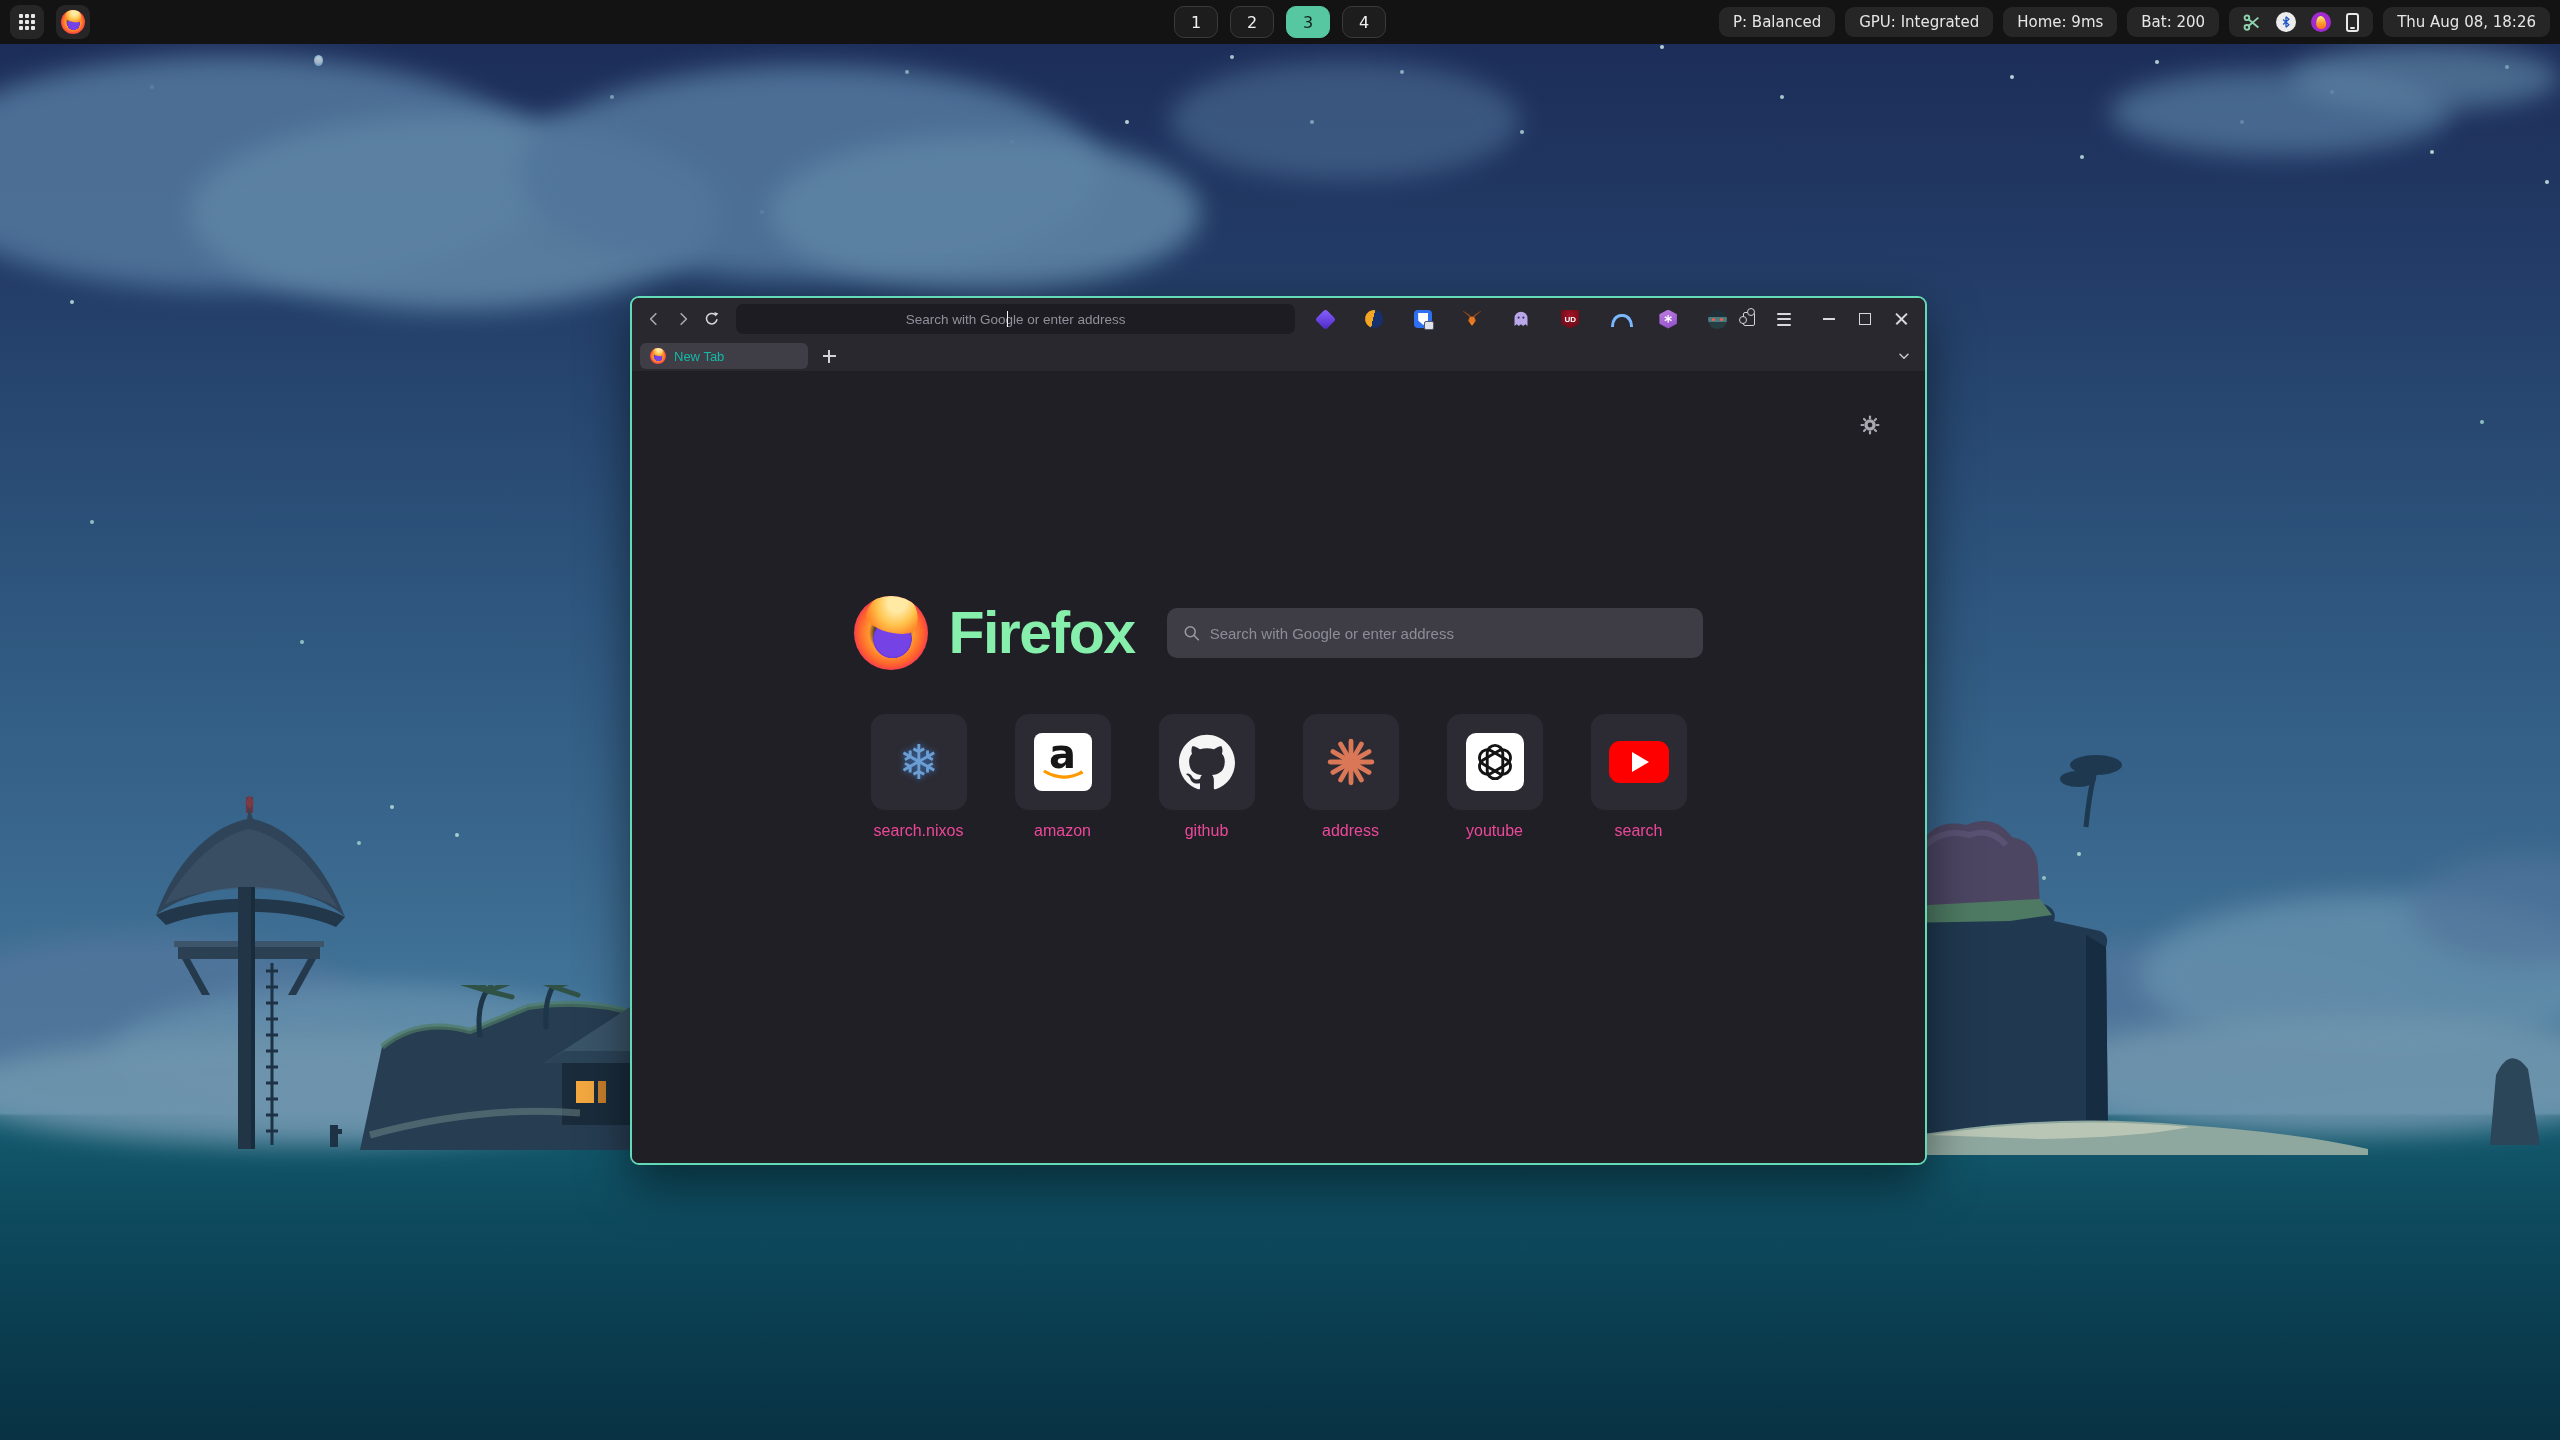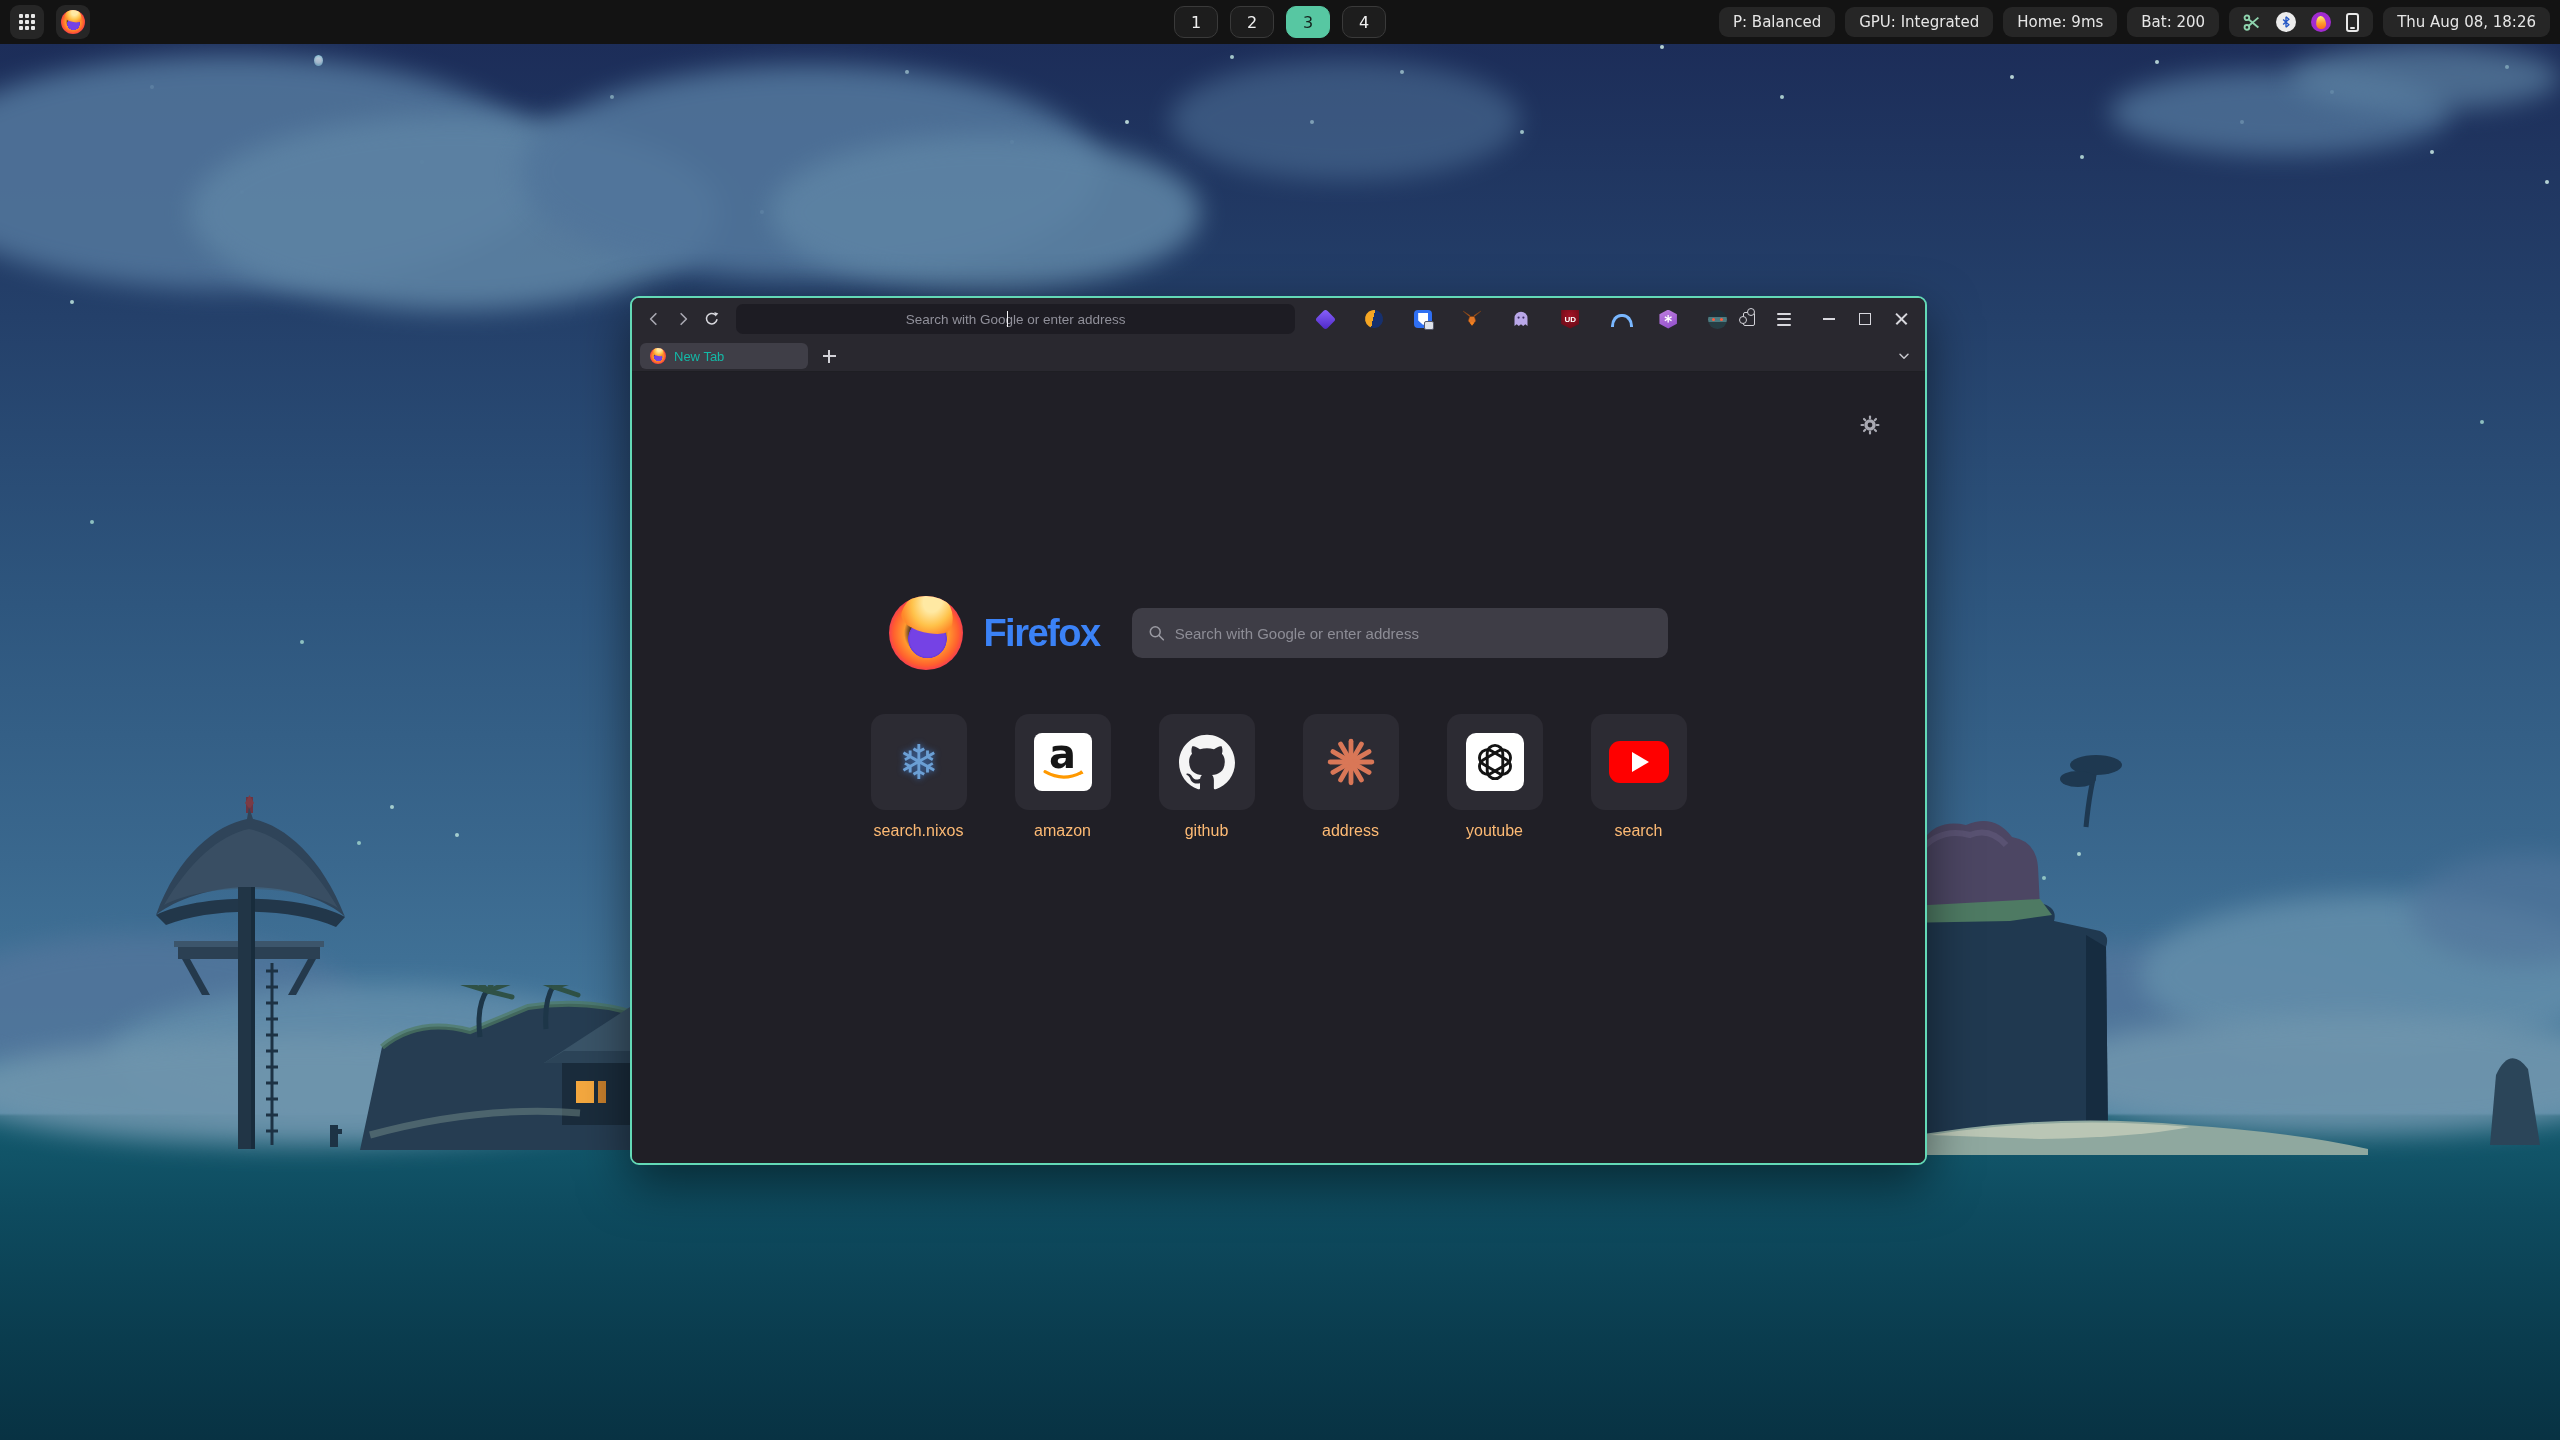--- a/index.html
+++ b/index.html
@@ -99,39 +99,39 @@
   .tab { width:168px; height:26px; background:#3f3e47; border-radius:6px; display:flex; align-items:center; gap:8px; padding:0 10px; }
   .tab span { font-family:"Liberation Sans",sans-serif; font-size:13px; color:#14b8a6; }
   .newtab-btn { width:26px; height:26px; margin-left:8px; display:flex; align-items:center; justify-content:center; border-radius:6px; position:relative; }
   .newtab-btn::before, .newtab-btn::after { content:""; position:absolute; background:#d2d2d8; }
   .newtab-btn::before { width:13px; height:1.6px; } .newtab-btn::after { width:1.6px; height:13px; }
   .tablist-btn { margin-left:auto; width:26px; height:26px; display:flex; align-items:center; justify-content:center; }
 
   .content { flex:1; background:#201f26; border-radius:0 0 7px 7px; position:relative; overflow:hidden; }
   .gear { position:absolute; top:42px; right:44px; width:22px; height:22px; }
   .hero { margin-top:224px; display:flex; align-items:center; justify-content:center; gap:20px; }
-  .wordmark { font-family:"Liberation Sans",sans-serif; font-size:38px; font-weight:bold; letter-spacing:-1.5px; color:#3b82f6; }
+  .wordmark { font-family:"Liberation Sans",sans-serif; font-size:59px; font-weight:bold; letter-spacing:-1.5px; color:#86efac; }
   .searchbar { width:536px; height:50px; margin-left:12px; background:#3e3d46; border-radius:10px; display:flex; align-items:center; padding:0 16px; gap:10px; }
   .searchbar input { background:transparent; border:none; outline:none; width:100%; font-family:"Liberation Sans",sans-serif; font-size:15px; color:#e6e6ea; }
   .searchbar input::placeholder { color:#8d8d96; }
 
   
   .ff-logo { border-radius:50%; position:relative; overflow:hidden;
      background:radial-gradient(circle at 52% 58%,#7542e5 0 30%,#6a3bd6 33%,transparent 34%),
                 radial-gradient(circle at 50% 50%,transparent 0 28%,#ff9a2e 42%,#ff5f2e 62%,#ec1876 82%,#b5117d 100%); }
   .ff-logo::before { content:""; position:absolute; left:18%; top:-6%; width:70%; height:55%;
      background:radial-gradient(ellipse at 50% 20%,#ffe9a3 0 25%,#ffc24a 55%,#ff8a2a 80%,transparent 100%);
      border-radius:50% 50% 60% 40%/70% 70% 30% 30%; transform:rotate(18deg); }
   .ff-16 { width:16px; height:16px; } .ff-24 { width:24px; height:24px; } .ff-74 { width:74px; height:74px; }
 
   
   .shortcuts { margin-top:44px; display:flex; justify-content:center; gap:48px; }
   .shortcut { display:flex; flex-direction:column; align-items:center; width:96px; }
   .tile { width:96px; height:96px; border-radius:14px; background:#2c2b33; display:flex; align-items:center; justify-content:center; }
-  .shortcut .lbl { margin-top:12px; font-family:"Liberation Sans",sans-serif; font-size:16px; color:#fdba74; }
+  .shortcut .lbl { margin-top:12px; font-family:"Liberation Sans",sans-serif; font-size:16px; color:#ec4899; }
   .nix-flake { font-size:48px; color:#6b9fd4; text-shadow:0 0 6px #3f72b8; line-height:1; }
   .amz-sq { width:58px; height:58px; background:#fff; border-radius:8px; display:flex; flex-direction:column; align-items:center; justify-content:center; }
   .amz-sq .a { font-weight:bold; font-size:40px; color:#161616; line-height:.8; margin-top:-4px; }
   .yt { width:60px; height:42px; background:#ff0000; border-radius:11px; display:flex; align-items:center; justify-content:center; }
   .yt::after { content:""; border-left:17px solid #fff; border-top:10px solid transparent; border-bottom:10px solid transparent; margin-left:3px; }
   .gpt-sq { width:58px; height:58px; background:#fff; border-radius:10px; display:flex; align-items:center; justify-content:center; }
 </style>
 </head>
 <body>
 

